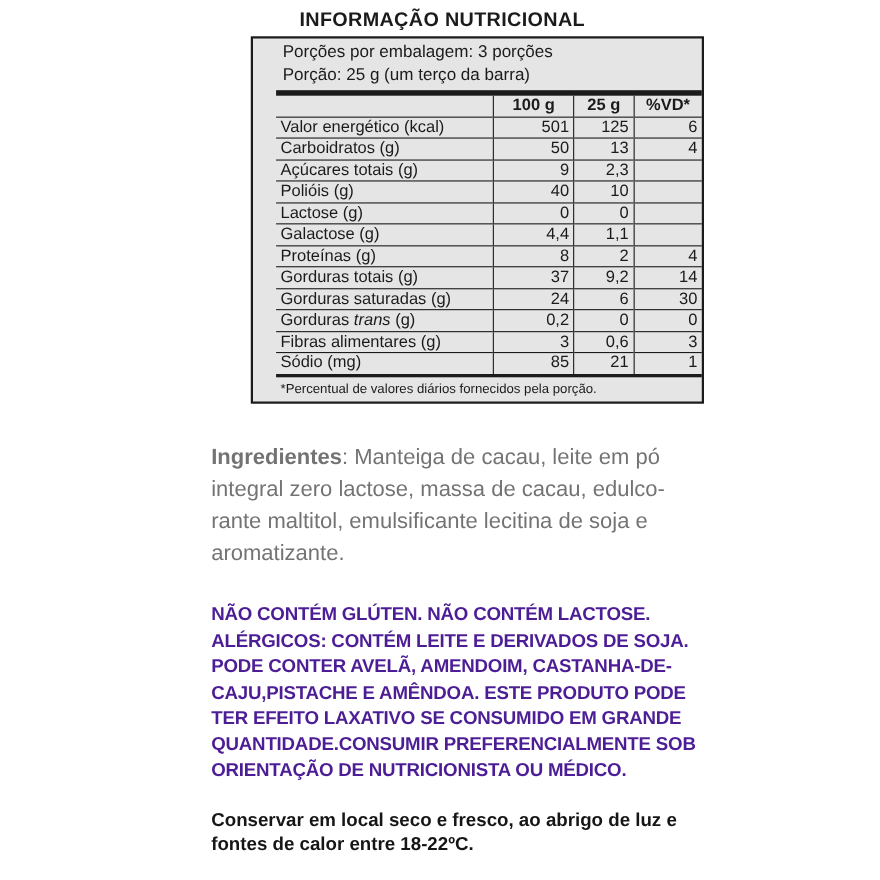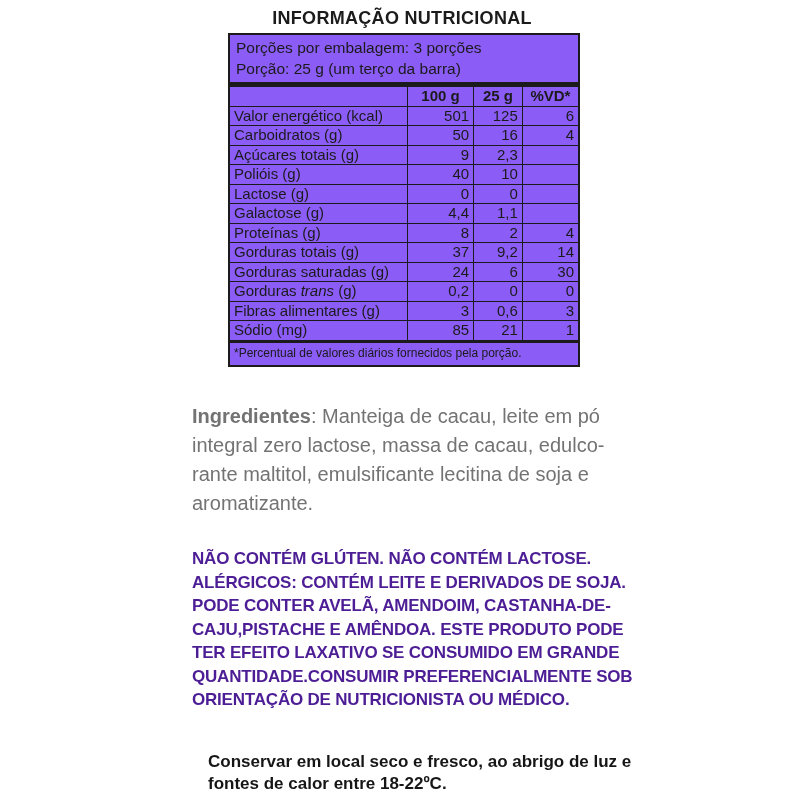--- a/index.html
+++ b/index.html
@@ -7,22 +7,22 @@
     position:relative; width:800px; height:800px; background:#fff;
     font-family:"Liberation Sans","DejaVu Sans",sans-serif; color:#1b1b1b;
     overflow:hidden;
   }
   .title {
     position:absolute; top:8px; left:228px; width:348px; margin:0;
     text-align:center; font-size:18px; font-weight:bold; letter-spacing:.3px;
     white-space:nowrap;
   }
   .nt {
-    position:absolute; left:228px; top:33px; width:352px;
-    border:2px solid #1b1b1b; box-sizing:border-box; background:#8b5cf6;
+    position:absolute; left:228px; top:33px; width:412px;
+    border:2px solid #1b1b1b; box-sizing:border-box; background:#e5e5e5;padding-left:21px;
   }
   .serving { font-size:15.5px; line-height:21px; padding:2px 6px 3px; }
   .thick-bar { height:5px; background:#1b1b1b; }
   table.facts { width:100%; border-collapse:collapse; font-size:15px; table-layout:fixed; }
   table.facts th, table.facts td { padding:1px 4px; line-height:16.5px; }
   table.facts th { font-weight:bold; text-align:center; }
   col.c-lbl { width:51%; } col.c-100 { width:19%; } col.c-25 { width:14%; } col.c-vd { width:16%; }
   table.facts th + th, table.facts td + td { border-left:1.5px solid #1b1b1b; }
   table.facts tbody td { border-top:1.5px solid #1b1b1b; text-align:right; }
   td.lbl { text-align:left !important; white-space:nowrap; overflow:hidden; }
@@ -34,21 +34,21 @@
     position:absolute; left:192px; top:402px; margin:0;
     font-size:20px; line-height:29px; white-space:pre; color:#737373;
   }
   .ingredients b { font-weight:bold; }
   .allergens {
     position:absolute; left:192px; top:547px; margin:0;
     font-size:17px; line-height:23.5px; font-weight:bold; letter-spacing:-.2px;
     white-space:pre; color:#4c1d95;
   }
   .storage {
-    position:absolute; left:192px; top:735px; margin:16px;
+    position:absolute; left:192px; top:735px; margin:0;
     font-size:17px; line-height:22px; font-weight:bold; white-space:pre; color:#161616;
   }
 </style>
 </head>
 <body>
 
 <div class="page">
 
   <h1 class="title">INFORMAÇÃO NUTRICIONAL</h1>
 
@@ -76,21 +76,21 @@
       <tbody id="facts-rows">
           <tr>
             <td class="lbl ind0">Valor energético (kcal)</td>
             <td>501</td>
             <td>125</td>
             <td>6</td>
           </tr>
           <tr>
             <td class="lbl ind0">Carboidratos (g)</td>
             <td>50</td>
-            <td>16</td>
+            <td>13</td>
             <td>4</td>
           </tr>
           <tr>
             <td class="lbl ind1">Açúcares totais (g)</td>
             <td>9</td>
             <td>2,3</td>
             <td></td>
           </tr>
           <tr>
             <td class="lbl ind0">Polióis (g)</td>

